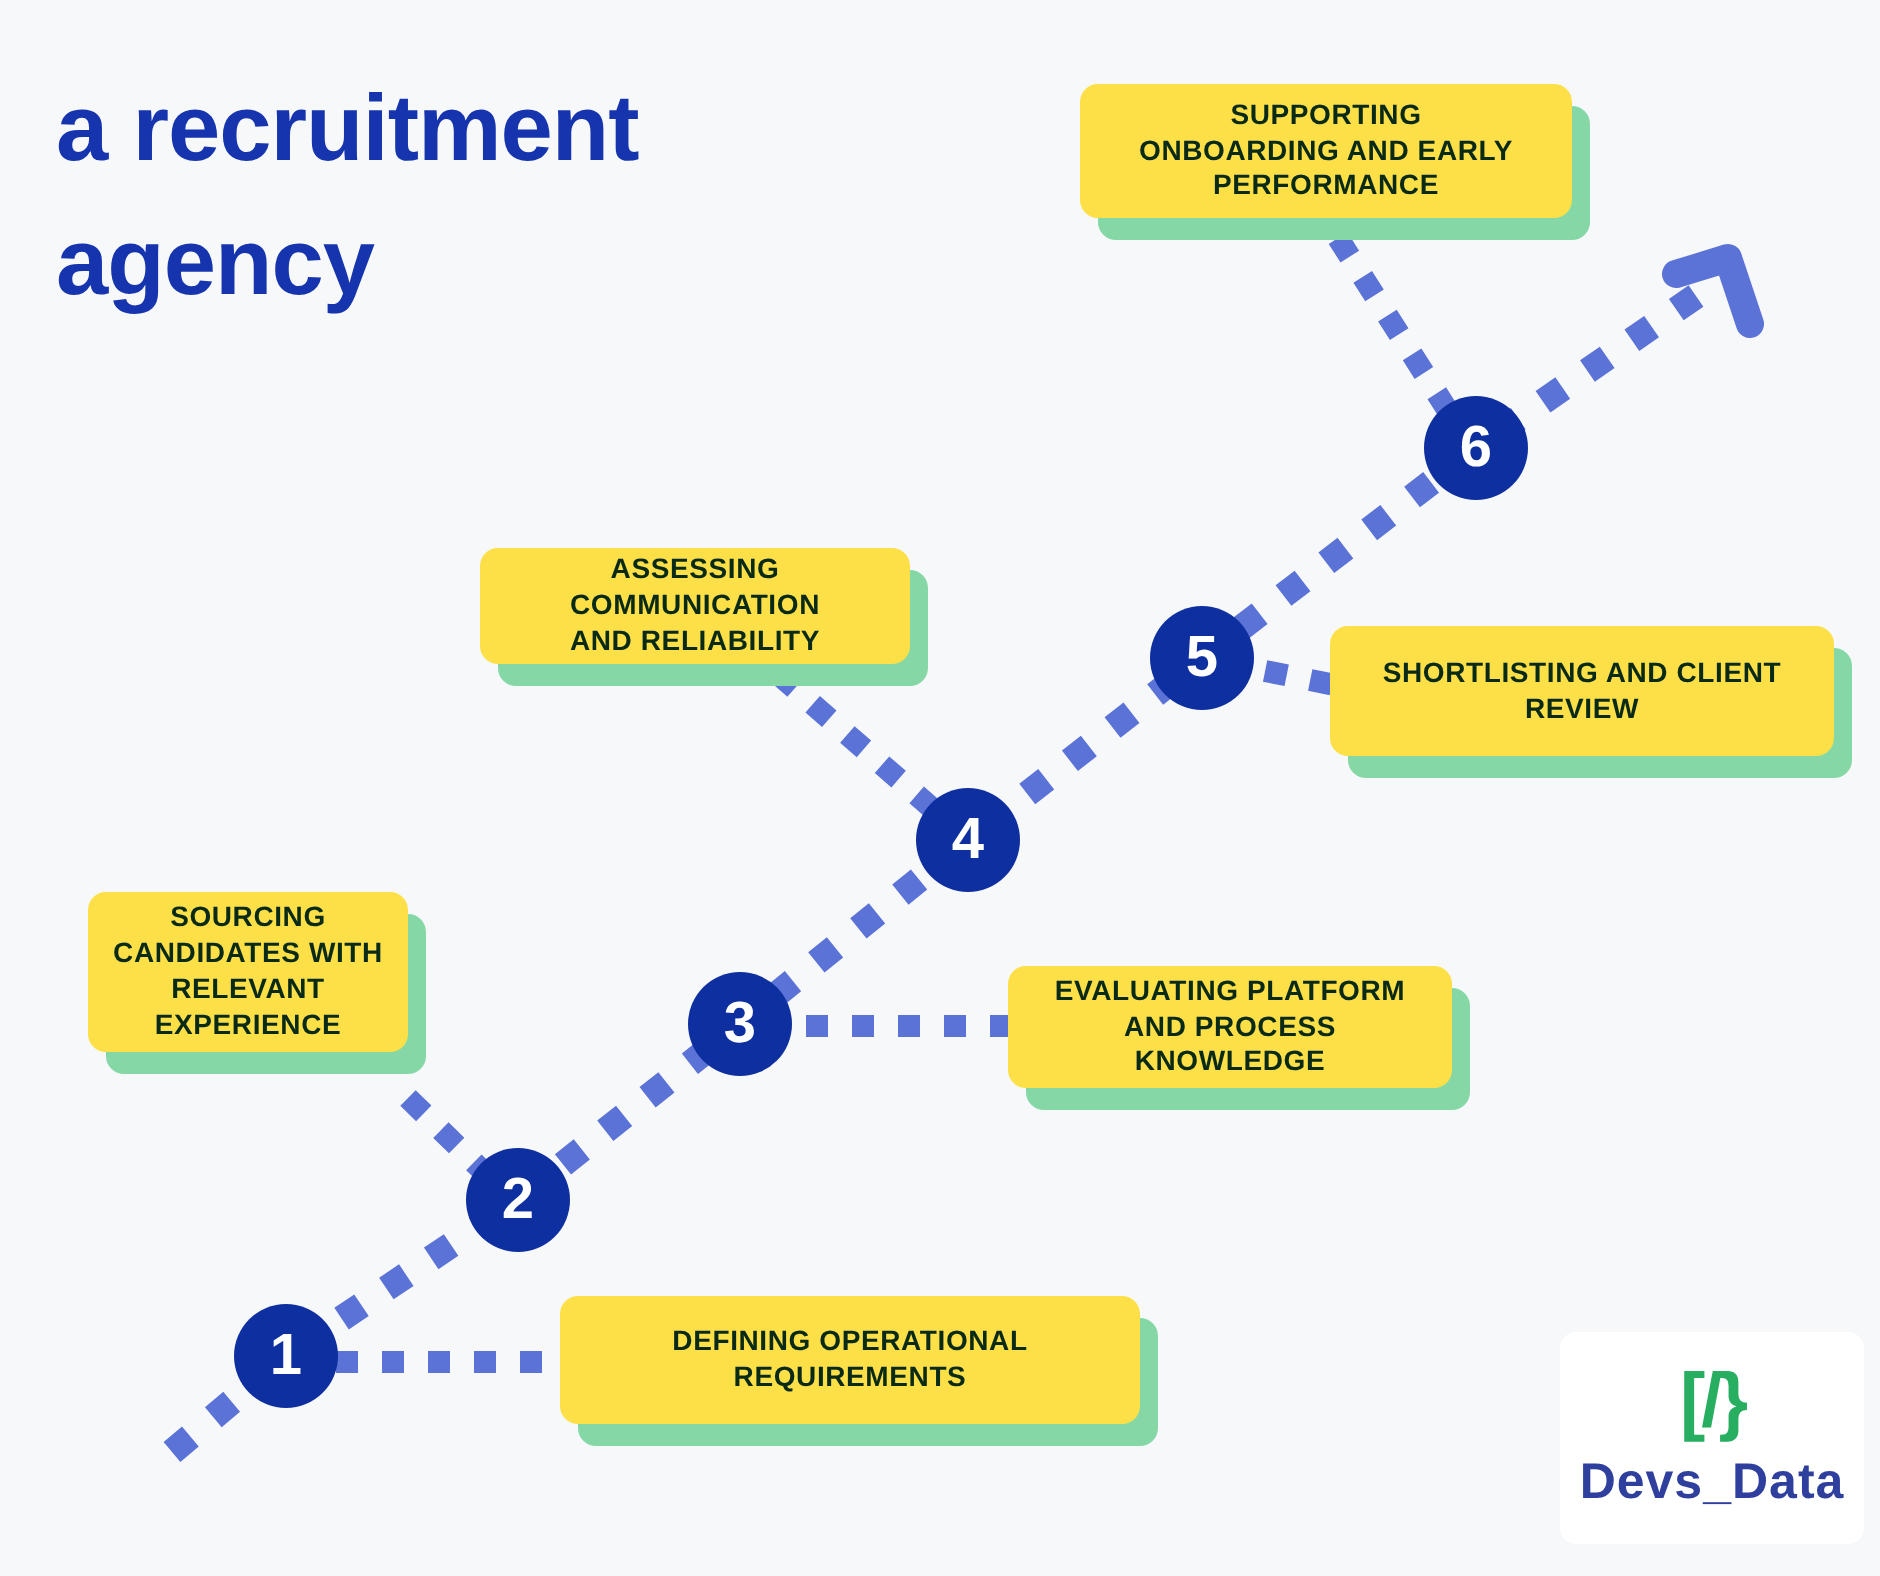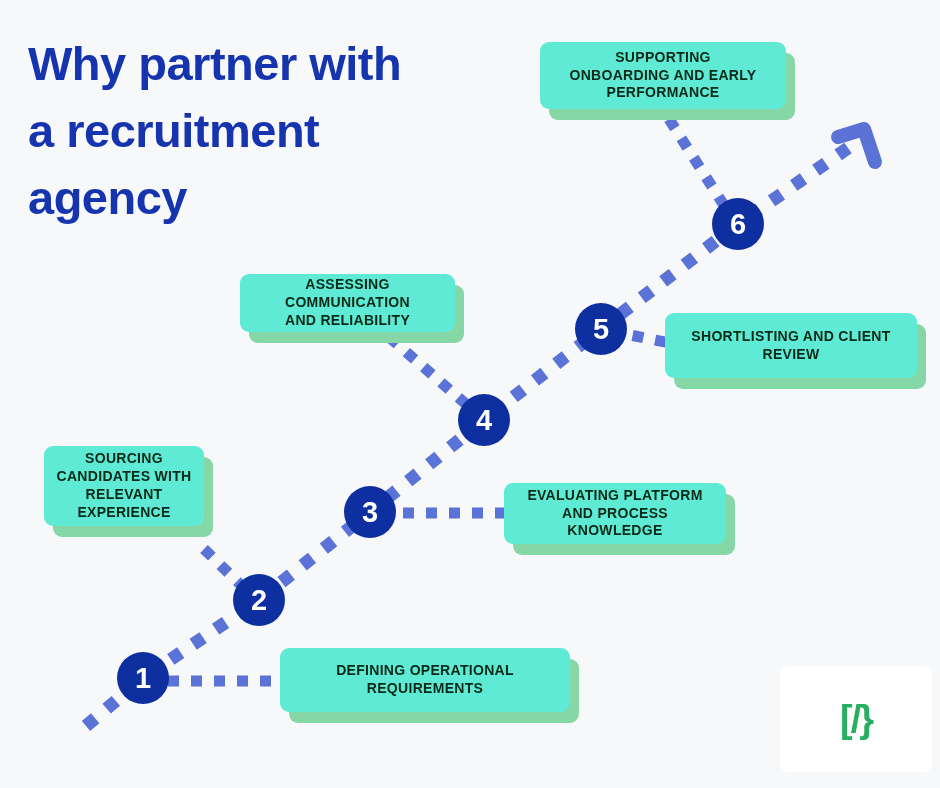--- a/index.html
+++ b/index.html
@@ -11,21 +11,21 @@
   .stage{position:absolute;inset:0;width:940px;height:788px;}
   .title{
     position:absolute;left:28px;top:30px;width:510px;
     font-size:47px;font-weight:700;color:#1634ae;
     line-height:67px;letter-spacing:-0.5px;
   }
   .title div{display:block;}
   svg.paths{position:absolute;left:0;top:0;width:940px;height:788px;}
   .step-box{
     position:absolute;display:flex;align-items:center;justify-content:center;
-    background:#5eead4;border-radius:9px;
+    background:#fde047;border-radius:9px;
     box-shadow:9px 11px 0 #85d8a6;
     text-align:center;
   }
   .step-box .box-label{
     white-space:pre-line;
     font-weight:700;font-size:14px;line-height:1.28;
     letter-spacing:0.3px;color:#0a2a18;
     padding:2px 6px;
   }
   .step-circle{
@@ -46,21 +46,20 @@
     margin-top:7px;color:#2e3f9e;font-weight:600;font-size:25px;
     letter-spacing:0.5px;
   }
 </style>
 </head>
 <body>
 
 <div class="stage">
 
   <div class="title">
-    <div>Why partner with</div>
     <div>a recruitment</div>
     <div>agency</div>
   </div>
 
   <svg class="paths" viewBox="0 0 940 788" xmlns="http://www.w3.org/2000/svg">
       <polyline points="86,726 143,678 259,600 370,512 484,420 601,329 738,224 848,148" fill="none" stroke="#5b72d6" stroke-width="13" stroke-dasharray="12 15"></polyline>
       <polyline points="168,681 292,681" fill="none" stroke="#5b72d6" stroke-width="11" stroke-dasharray="11 12"></polyline>
       <polyline points="204,549 246,590" fill="none" stroke="#5b72d6" stroke-width="11" stroke-dasharray="11 12"></polyline>
       <polyline points="380,513 512,513" fill="none" stroke="#5b72d6" stroke-width="11" stroke-dasharray="11 12"></polyline>
       <polyline points="389,337 467,405" fill="none" stroke="#5b72d6" stroke-width="11" stroke-dasharray="11 12"></polyline>
@@ -114,15 +113,16 @@
 ONBOARDING AND EARLY
 PERFORMANCE</div>
       </div>
       <div class="step-circle" style="left: 712px; top: 198px;">
         <span>6</span>
       </div>
     </div>
 
   <div class="logo-card">
     <div class="logo-icon">[/}</div>
+    <div class="logo-text">Devs_Data</div>
   </div>
 
 </div>
 
 </body></html>

